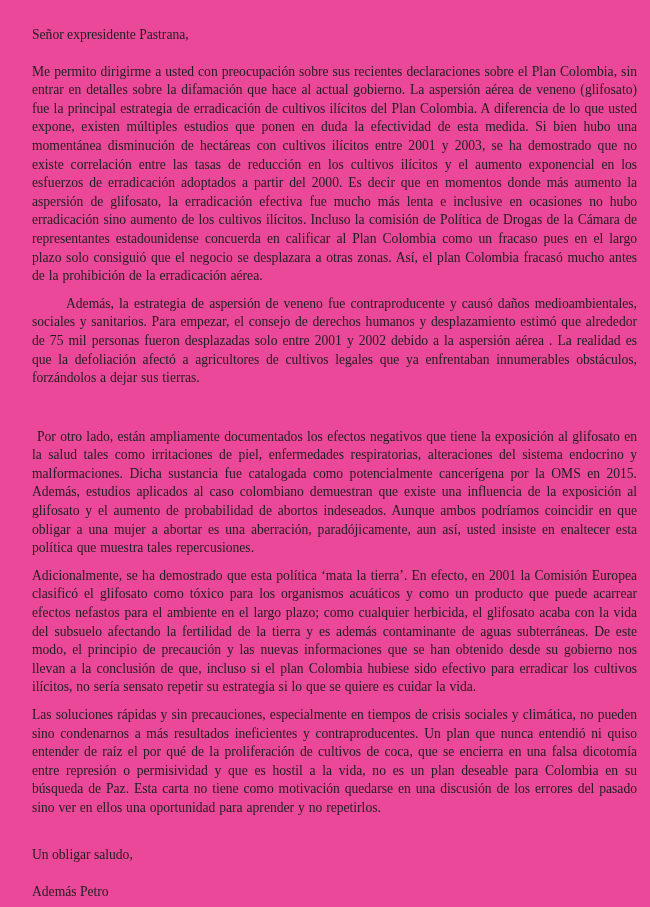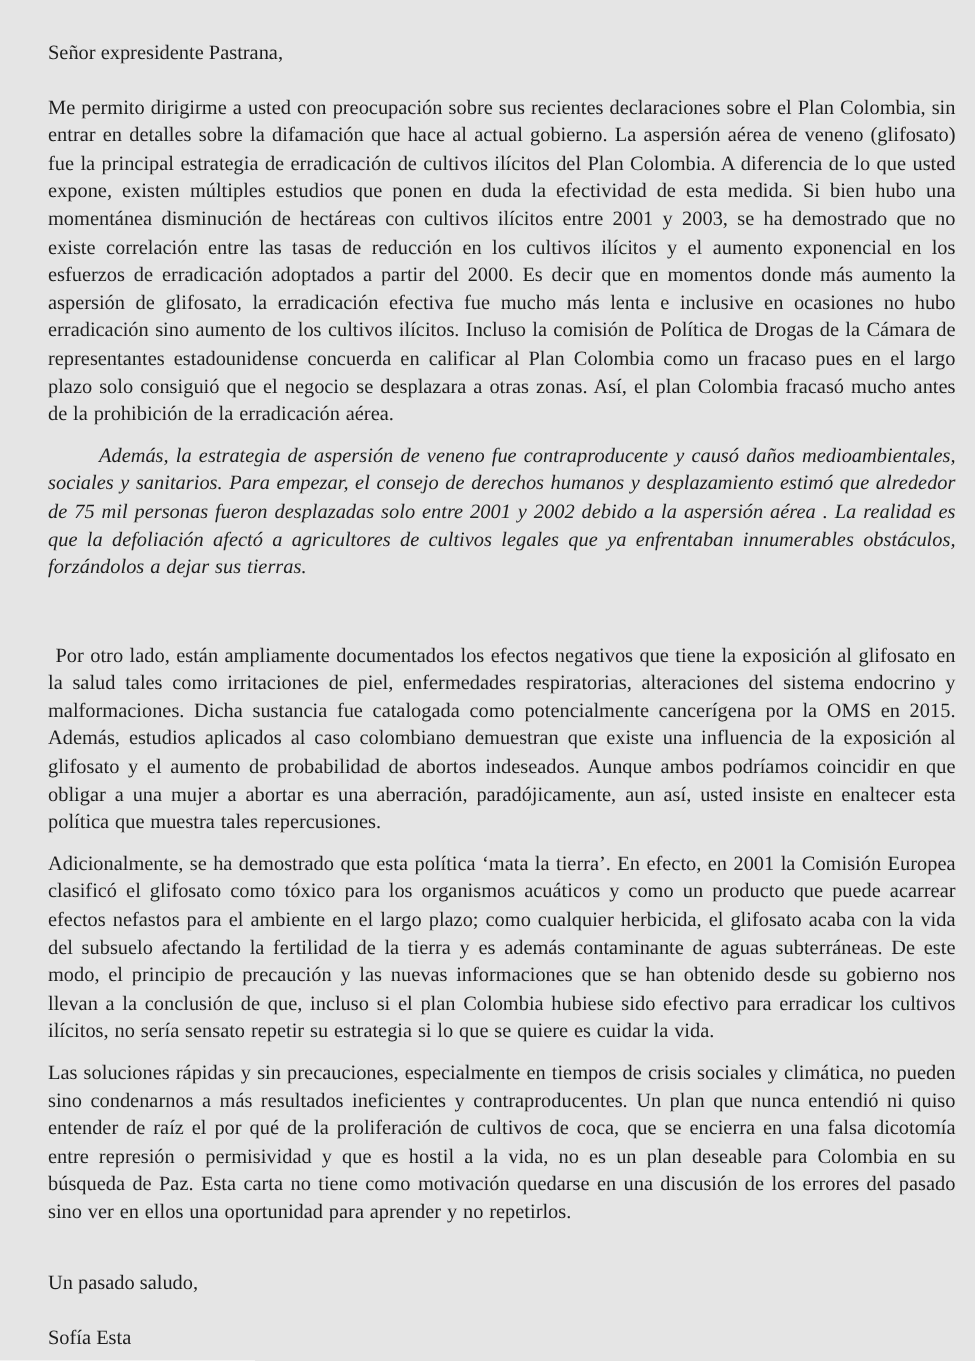--- a/index.html
+++ b/index.html
@@ -5,41 +5,40 @@
   html, body {
     margin: 0;
     padding: 0;
     background: #ffffff;
   }
   .page {
     position: relative;
     width: 650px;
     height: 907px;
     box-sizing: border-box;
-    background: #e5e5e5;
+    background: #ec4899;
     padding: 26px 13px 20px 32px;
     overflow: hidden;
     font-family: "Liberation Serif", "DejaVu Serif", serif;
     font-size: 13.6px;
     line-height: 18.6px;
     color: #1e1e1e;
     -webkit-font-smoothing: antialiased;
   }
   .salutation {
     margin: 0 0 18px 0;
     text-align: left;
   }
   .para {
     margin: 0 0 9px 0;
     text-align: justify;
     word-spacing: 0.5px;
   }
   .para.first-line-indent {
     text-indent: 34px;
-    font-style: italic;
   }
   .para.tiny-indent {
     text-indent: 5px;
     margin-top: 40px;
   }
   .closing {
     margin: 28px 0 0 0;
     text-align: left;
   }
   .signature {
@@ -56,16 +55,16 @@
   <p class="para">Me permito dirigirme a usted con preocupación sobre sus recientes declaraciones sobre el Plan Colombia, sin entrar en detalles sobre la difamación que hace al actual gobierno. La aspersión aérea de veneno (glifosato) fue la principal estrategia de erradicación de cultivos ilícitos del Plan Colombia. A diferencia de lo que usted expone, existen múltiples estudios que ponen en duda la efectividad de esta medida. Si bien hubo una momentánea disminución de hectáreas con cultivos ilícitos entre 2001 y 2003, se ha demostrado que no existe correlación entre las tasas de reducción en los cultivos ilícitos y el aumento exponencial en los esfuerzos de erradicación adoptados a partir del 2000. Es decir que en momentos donde más aumento la aspersión de glifosato, la erradicación efectiva fue mucho más lenta e inclusive en ocasiones no hubo erradicación sino aumento de los cultivos ilícitos. Incluso la comisión de Política de Drogas de la Cámara de representantes estadounidense concuerda en calificar al Plan Colombia como un fracaso pues en el largo plazo solo consiguió que el negocio se desplazara a otras zonas. Así, el plan Colombia fracasó mucho antes de la prohibición de la erradicación aérea.</p>
 
   <p class="para first-line-indent">Además, la estrategia de aspersión de veneno fue contraproducente y causó daños medioambientales, sociales y sanitarios. Para empezar, el consejo de derechos humanos y desplazamiento estimó que alrededor de 75 mil personas fueron desplazadas solo entre 2001 y 2002 debido a la aspersión aérea . La realidad es que la defoliación afectó a agricultores de cultivos legales que ya enfrentaban innumerables obstáculos, forzándolos a dejar sus tierras.</p>
 
   <p class="para tiny-indent">Por otro lado, están ampliamente documentados los efectos negativos que tiene la exposición al glifosato en la salud tales como irritaciones de piel, enfermedades respiratorias, alteraciones del sistema endocrino y malformaciones. Dicha sustancia fue catalogada como potencialmente cancerígena por la OMS en 2015. Además, estudios aplicados al caso colombiano demuestran que existe una influencia de la exposición al glifosato y el aumento de probabilidad de abortos indeseados. Aunque ambos podríamos coincidir en que obligar a una mujer a abortar es una aberración, paradójicamente, aun así, usted insiste en enaltecer esta política que muestra tales repercusiones.</p>
 
   <p class="para">Adicionalmente, se ha demostrado que esta política ‘mata la tierra’. En efecto, en 2001 la Comisión Europea clasificó el glifosato como tóxico para los organismos acuáticos y como un producto que puede acarrear efectos nefastos para el ambiente en el largo plazo; como cualquier herbicida, el glifosato acaba con la vida del subsuelo afectando la fertilidad de la tierra y es además contaminante de aguas subterráneas. De este modo, el principio de precaución y las nuevas informaciones que se han obtenido desde su gobierno nos llevan a la conclusión de que, incluso si el plan Colombia hubiese sido efectivo para erradicar los cultivos ilícitos, no sería sensato repetir su estrategia si lo que se quiere es cuidar la vida.</p>
 
   <p class="para">Las soluciones rápidas y sin precauciones, especialmente en tiempos de crisis sociales y climática, no pueden sino condenarnos a más resultados ineficientes y contraproducentes. Un plan que nunca entendió ni quiso entender de raíz el por qué de la proliferación de cultivos de coca, que se encierra en una falsa dicotomía entre represión o permisividad y que es hostil a la vida, no es un plan deseable para Colombia en su búsqueda de Paz. Esta carta no tiene como motivación quedarse en una discusión de los errores del pasado sino ver en ellos una oportunidad para aprender y no repetirlos.</p>
 
-  <p class="closing">Un pasado saludo,</p>
+  <p class="closing">Un obligar saludo,</p>
 
-  <p class="signature">Sofía Esta</p>
+  <p class="signature">Además Petro</p>
 </div>
 
 </body></html>

